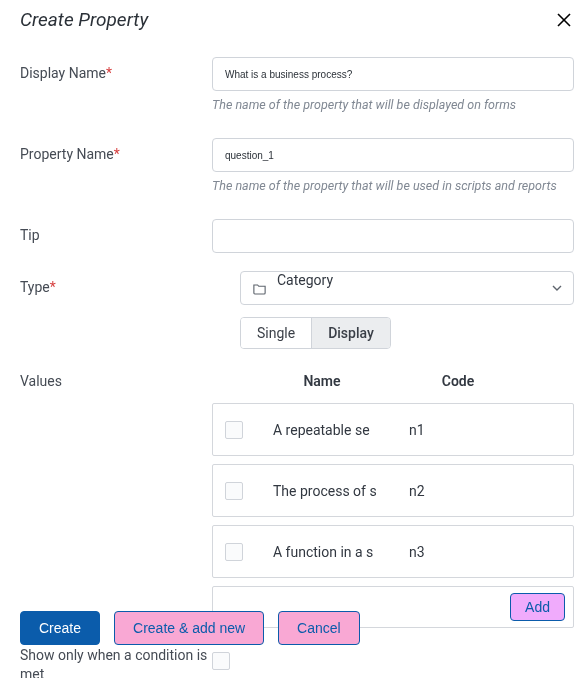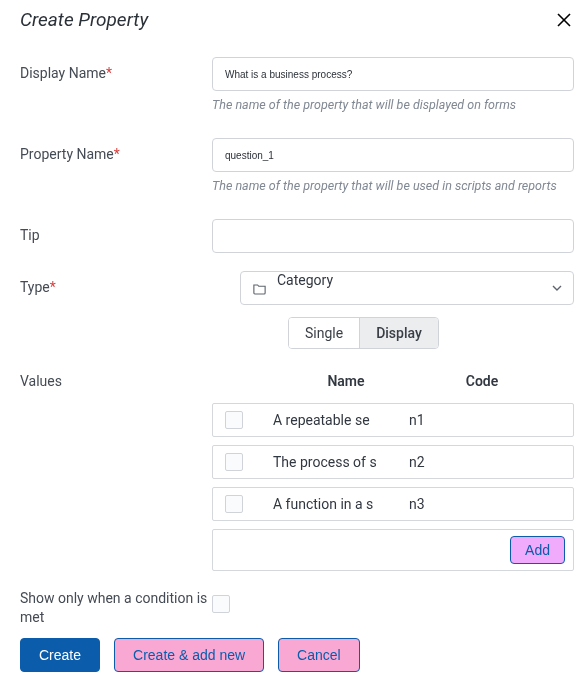--- a/index.html
+++ b/index.html
@@ -96,51 +96,49 @@
     width: 12px; height: 12px;
     display:flex;align-items:center;justify-content:center;
   }
   .btn-group {
     display: inline-flex;
     border: 1px solid #d0d4da;
     border-radius: 4px;
     overflow: hidden;
     margin-top: 12px;
     margin-bottom: 6px;
-    margin-left: 48px;
   }
   .btn-group .seg {
     padding: 7px 16px;
     font-size: 14px;
     cursor: pointer;
     background: #fff;
     color:#3a3f47;
   }
   .btn-group .seg.active {
     background: #ebedef;
     font-weight: 500;
   }
   .btn-group .seg + .seg { border-left: 1px solid #d0d4da; }
   .values-area { flex: 1; }
   .values-header {
     display: flex;
     font-weight: 600;
     font-size: 14px;
     padding: 8px 0 14px 0;
-    gap: 24px;
   }
   .col-check { flex: 0 0 40px; }
   .col-name { flex: 0 0 140px; text-align:center; }
   .col-code { flex: 1; text-align:center; padding-right: 50px; }
   .value-row {
     display: flex;
     align-items: center;
     border: 1px solid #d4d7dc;
     border-radius: 2px;
-    height: 34px;
+    height: 53px;
     margin-bottom: 8px;
     padding: 0 8px;
   }
   .chk {
     width: 18px; height: 18px;
     border: 1px solid #d0d4da;
     border-radius: 2px;
     background: #fafbfc;
     cursor: pointer;
   }
@@ -168,21 +166,21 @@
   .cond-chk {
     width: 18px; height: 18px;
     border: 1px solid #d0d4da;
     border-radius: 2px;
     background: #fafbfc;
     cursor: pointer;
     margin-top: 6px;
   }
   .footer {
     position: absolute;
-    bottom: 6px;
+    bottom: 33px;
     left: 20px;
     display: flex;
     gap: 14px;
   }
   .btn {
     border-radius: 4px;
     padding: 8px 18px;
     font-size: 14px;
     cursor: pointer;
   }

